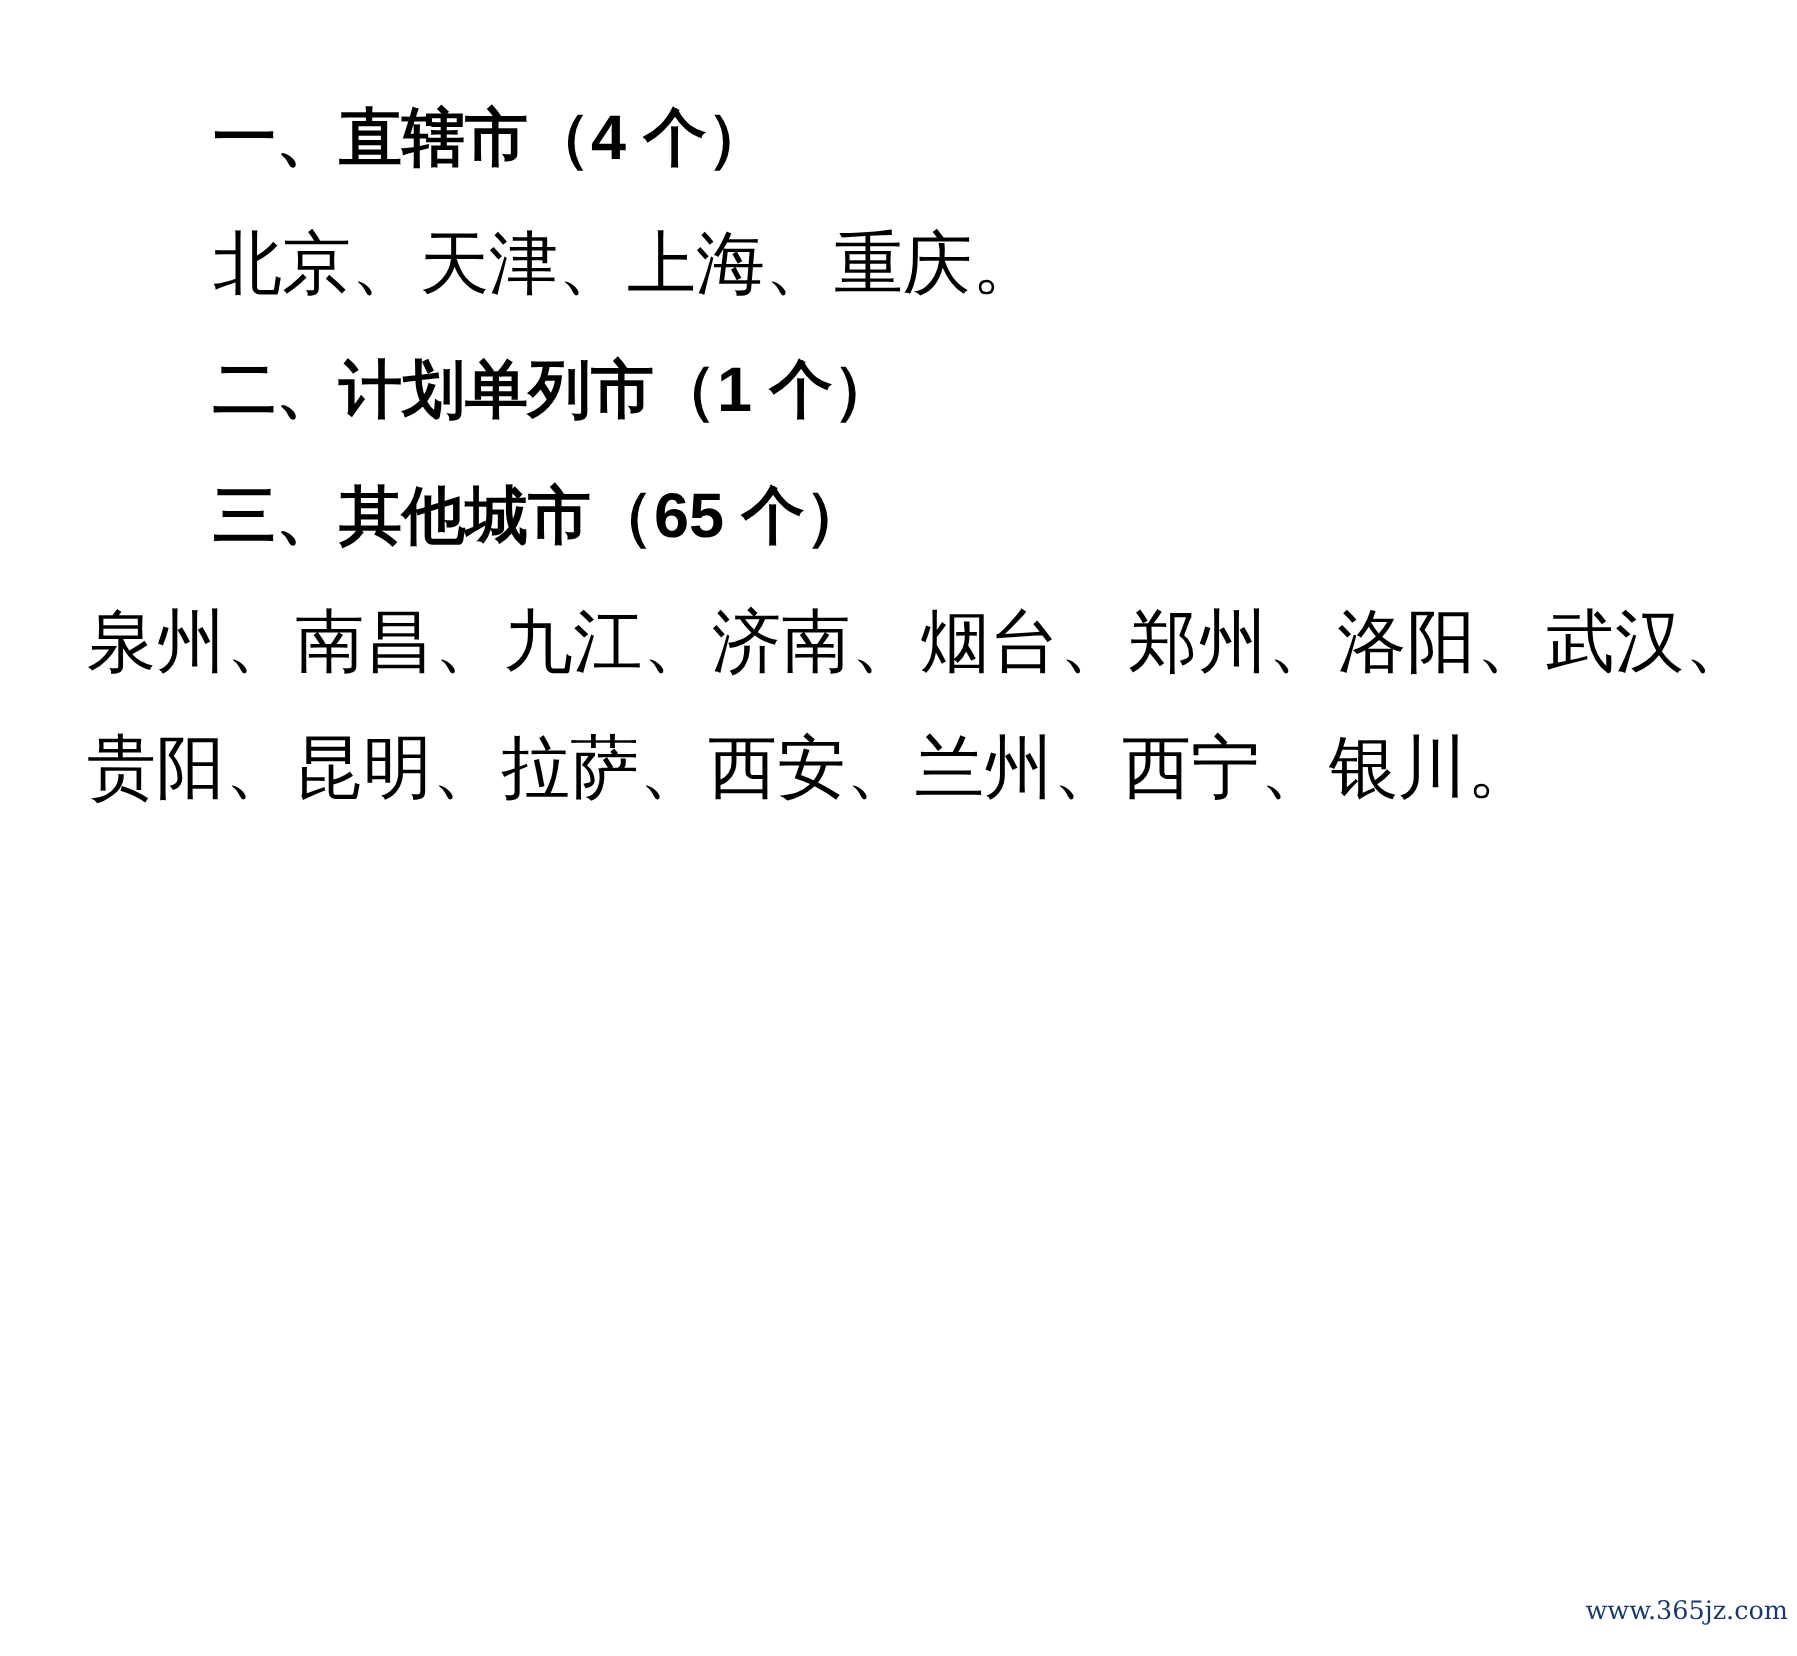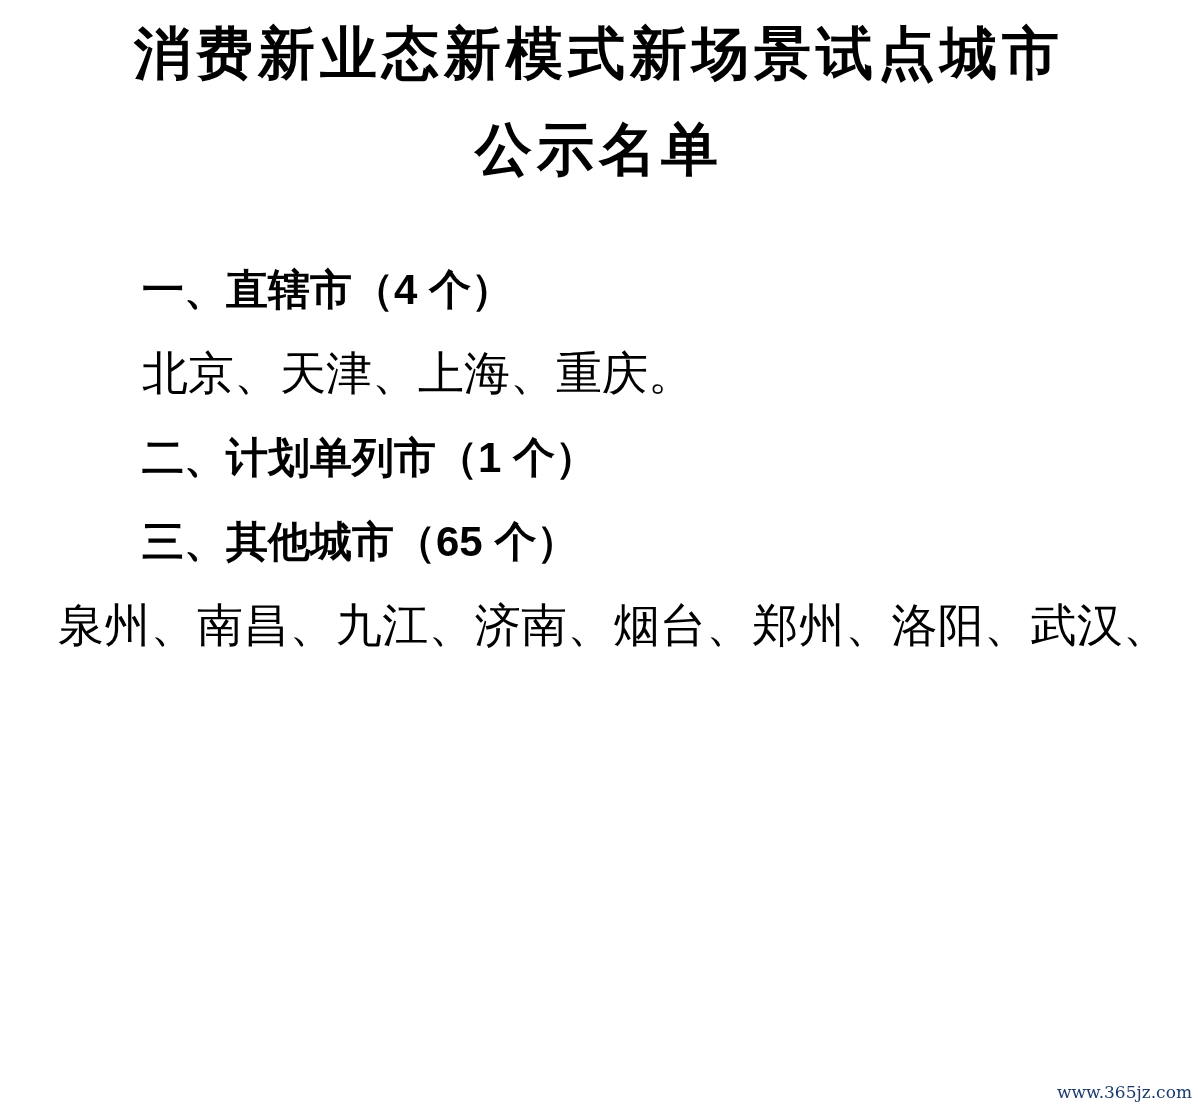--- a/index.html
+++ b/index.html
@@ -47,50 +47,47 @@
   .justify {
     white-space: normal;
     text-align: justify;
     text-align-last: justify;
   }
 
   
   .watermark {
     position: absolute;
     right: 6px;
-    bottom: 2px;
+    bottom: 20px;
     font-family: "DejaVu Serif", serif;
     font-size: 17px;
     color: #1a3a6e;
   }
 </style>
 </head>
 <body>
 
 <div class="doc">
 
-  <header class="doc-title">
-    <div>消费新业态新模式新场景试点城市</div>
-    <div>公示名单</div>
-  </header>
 
   <main class="doc-body">
 
     <div class="line heading indent">一、直辖市（4 个）</div>
 
     <div class="line indent">北京、天津、上海、重庆。</div>
 
     <div class="line heading indent">二、计划单列市（1 个）</div>
 
 
     <div class="line heading indent">三、其他城市（65 个）</div>
 
 
 
     <div class="line justify">泉州、南昌、九江、济南、烟台、郑州、洛阳、武汉、襄阳、</div>
 
 
+    <div class="line">贵阳、昆明、拉萨、西安、兰州、西宁、银川。</div>
 
   </main>
 
   <div class="watermark">www.365jz.com</div>
 
 </div>
 
 </body></html>

